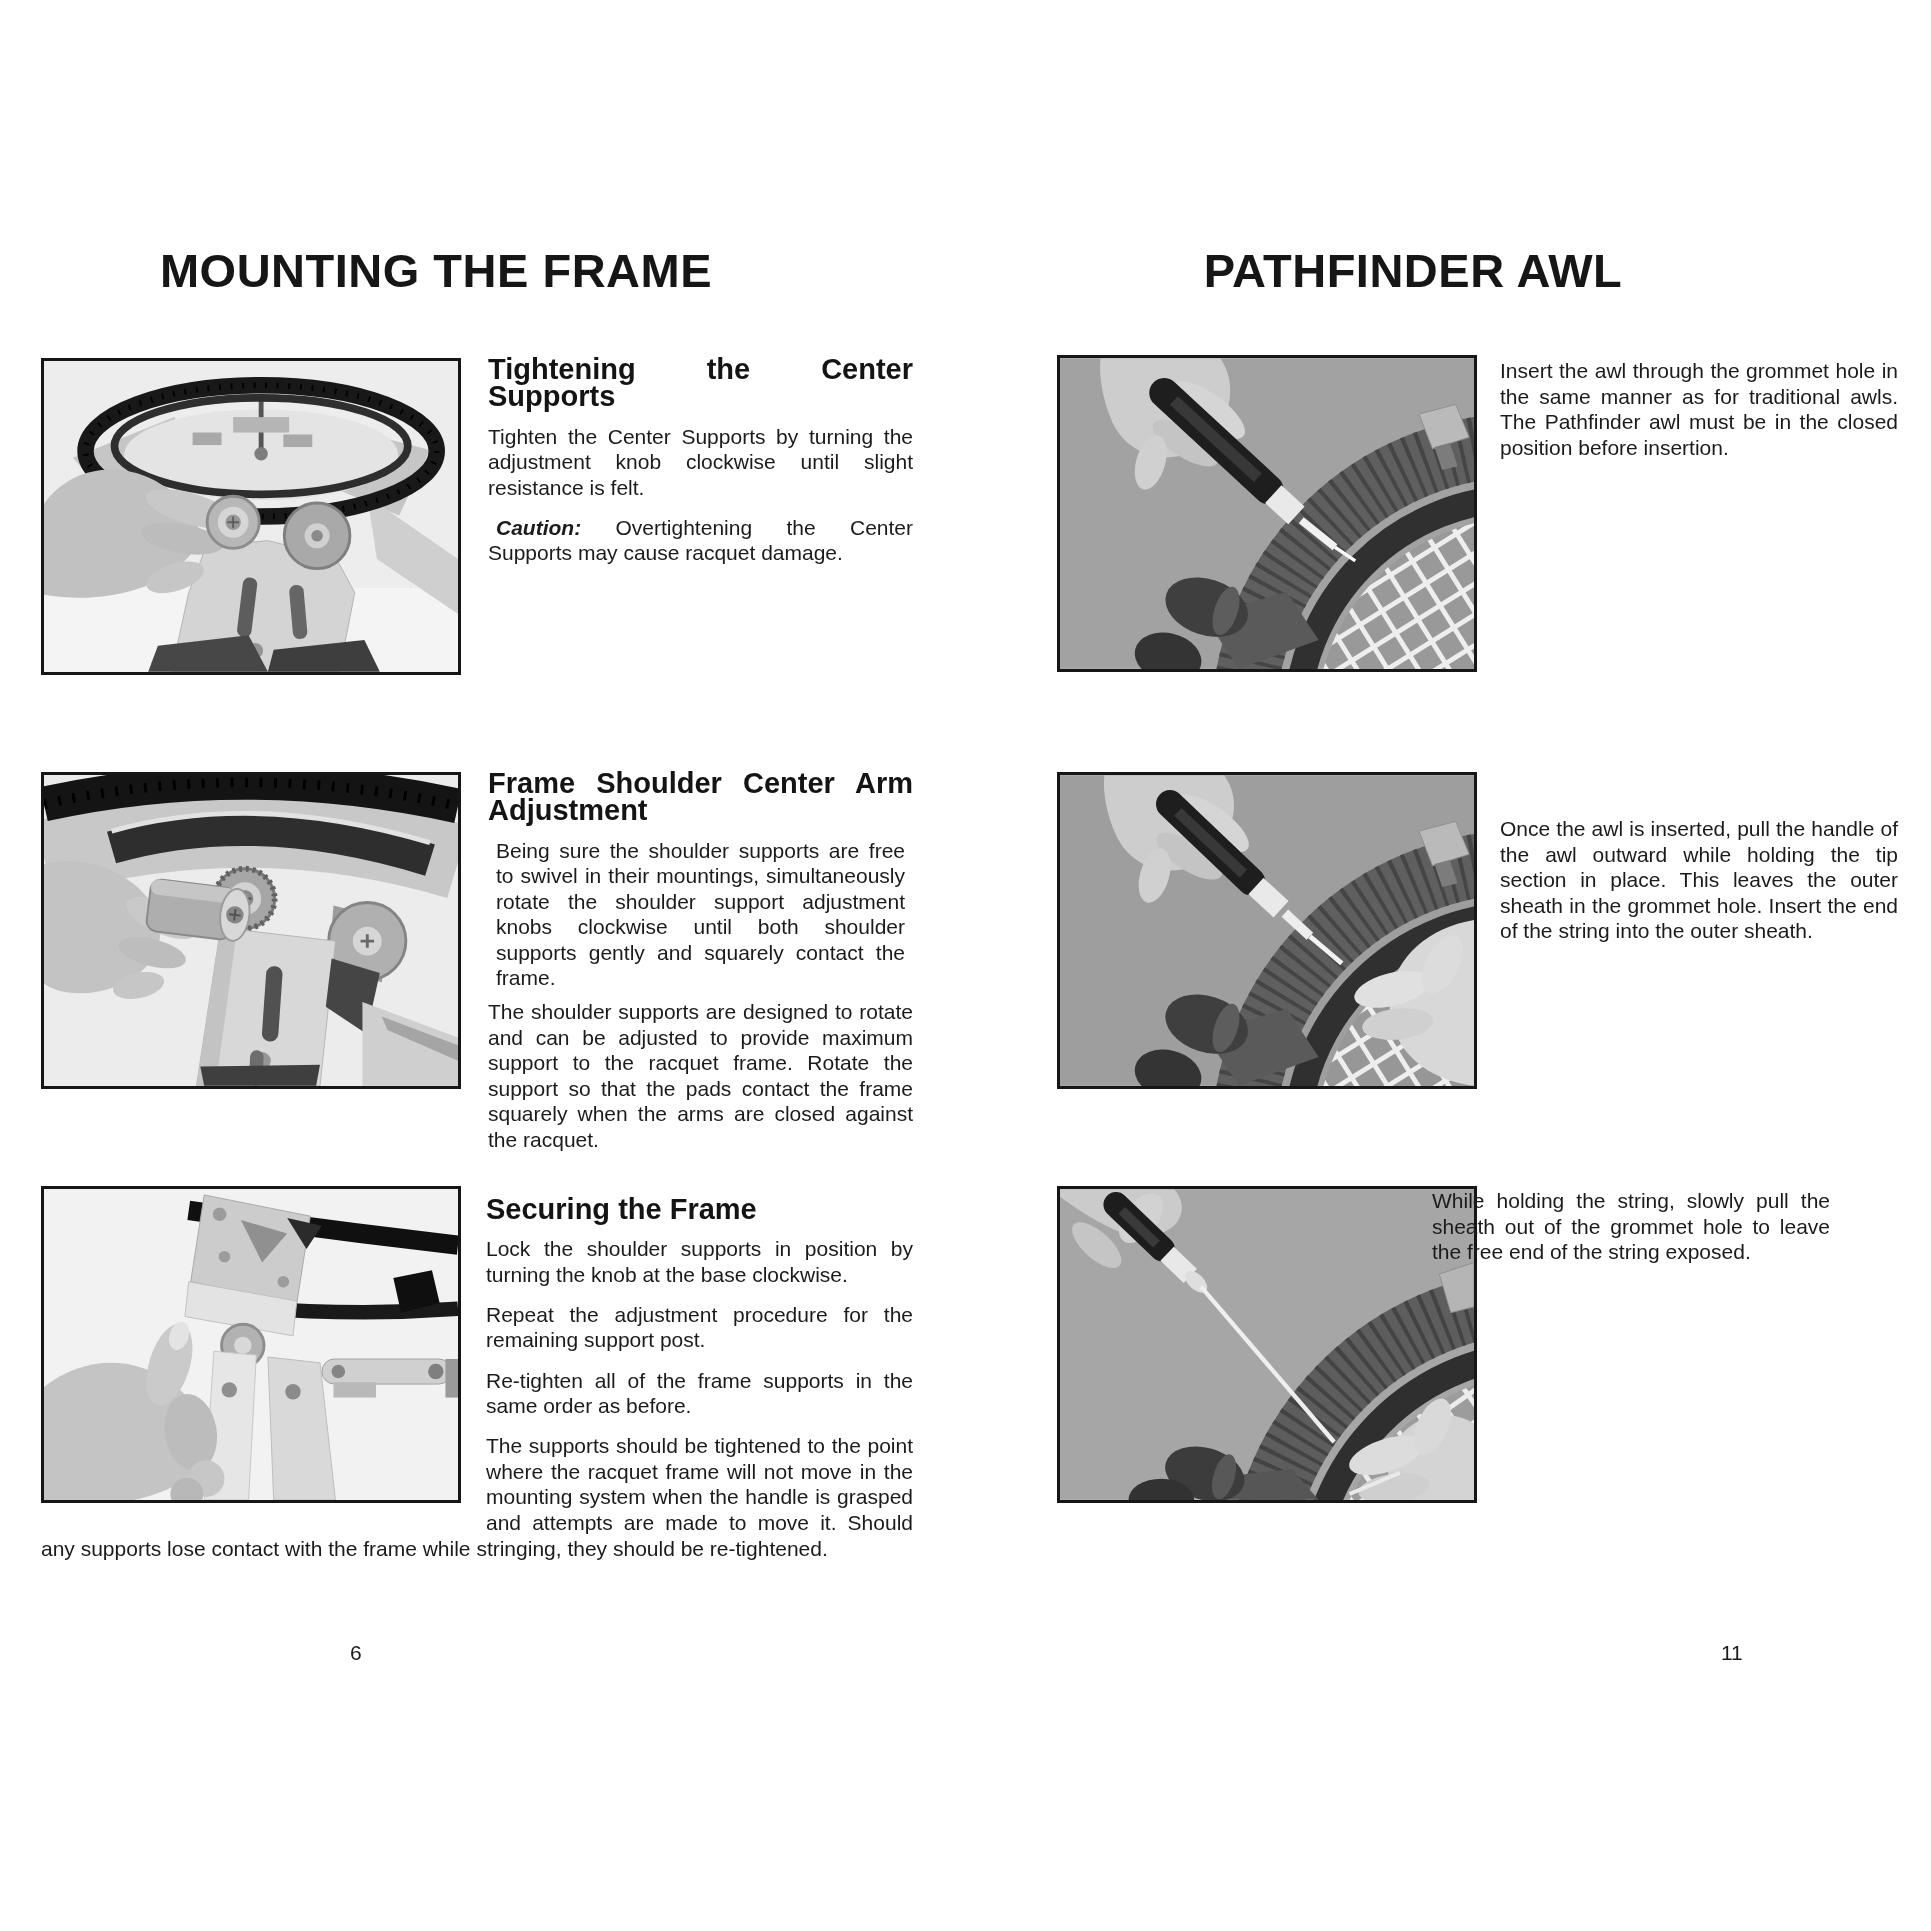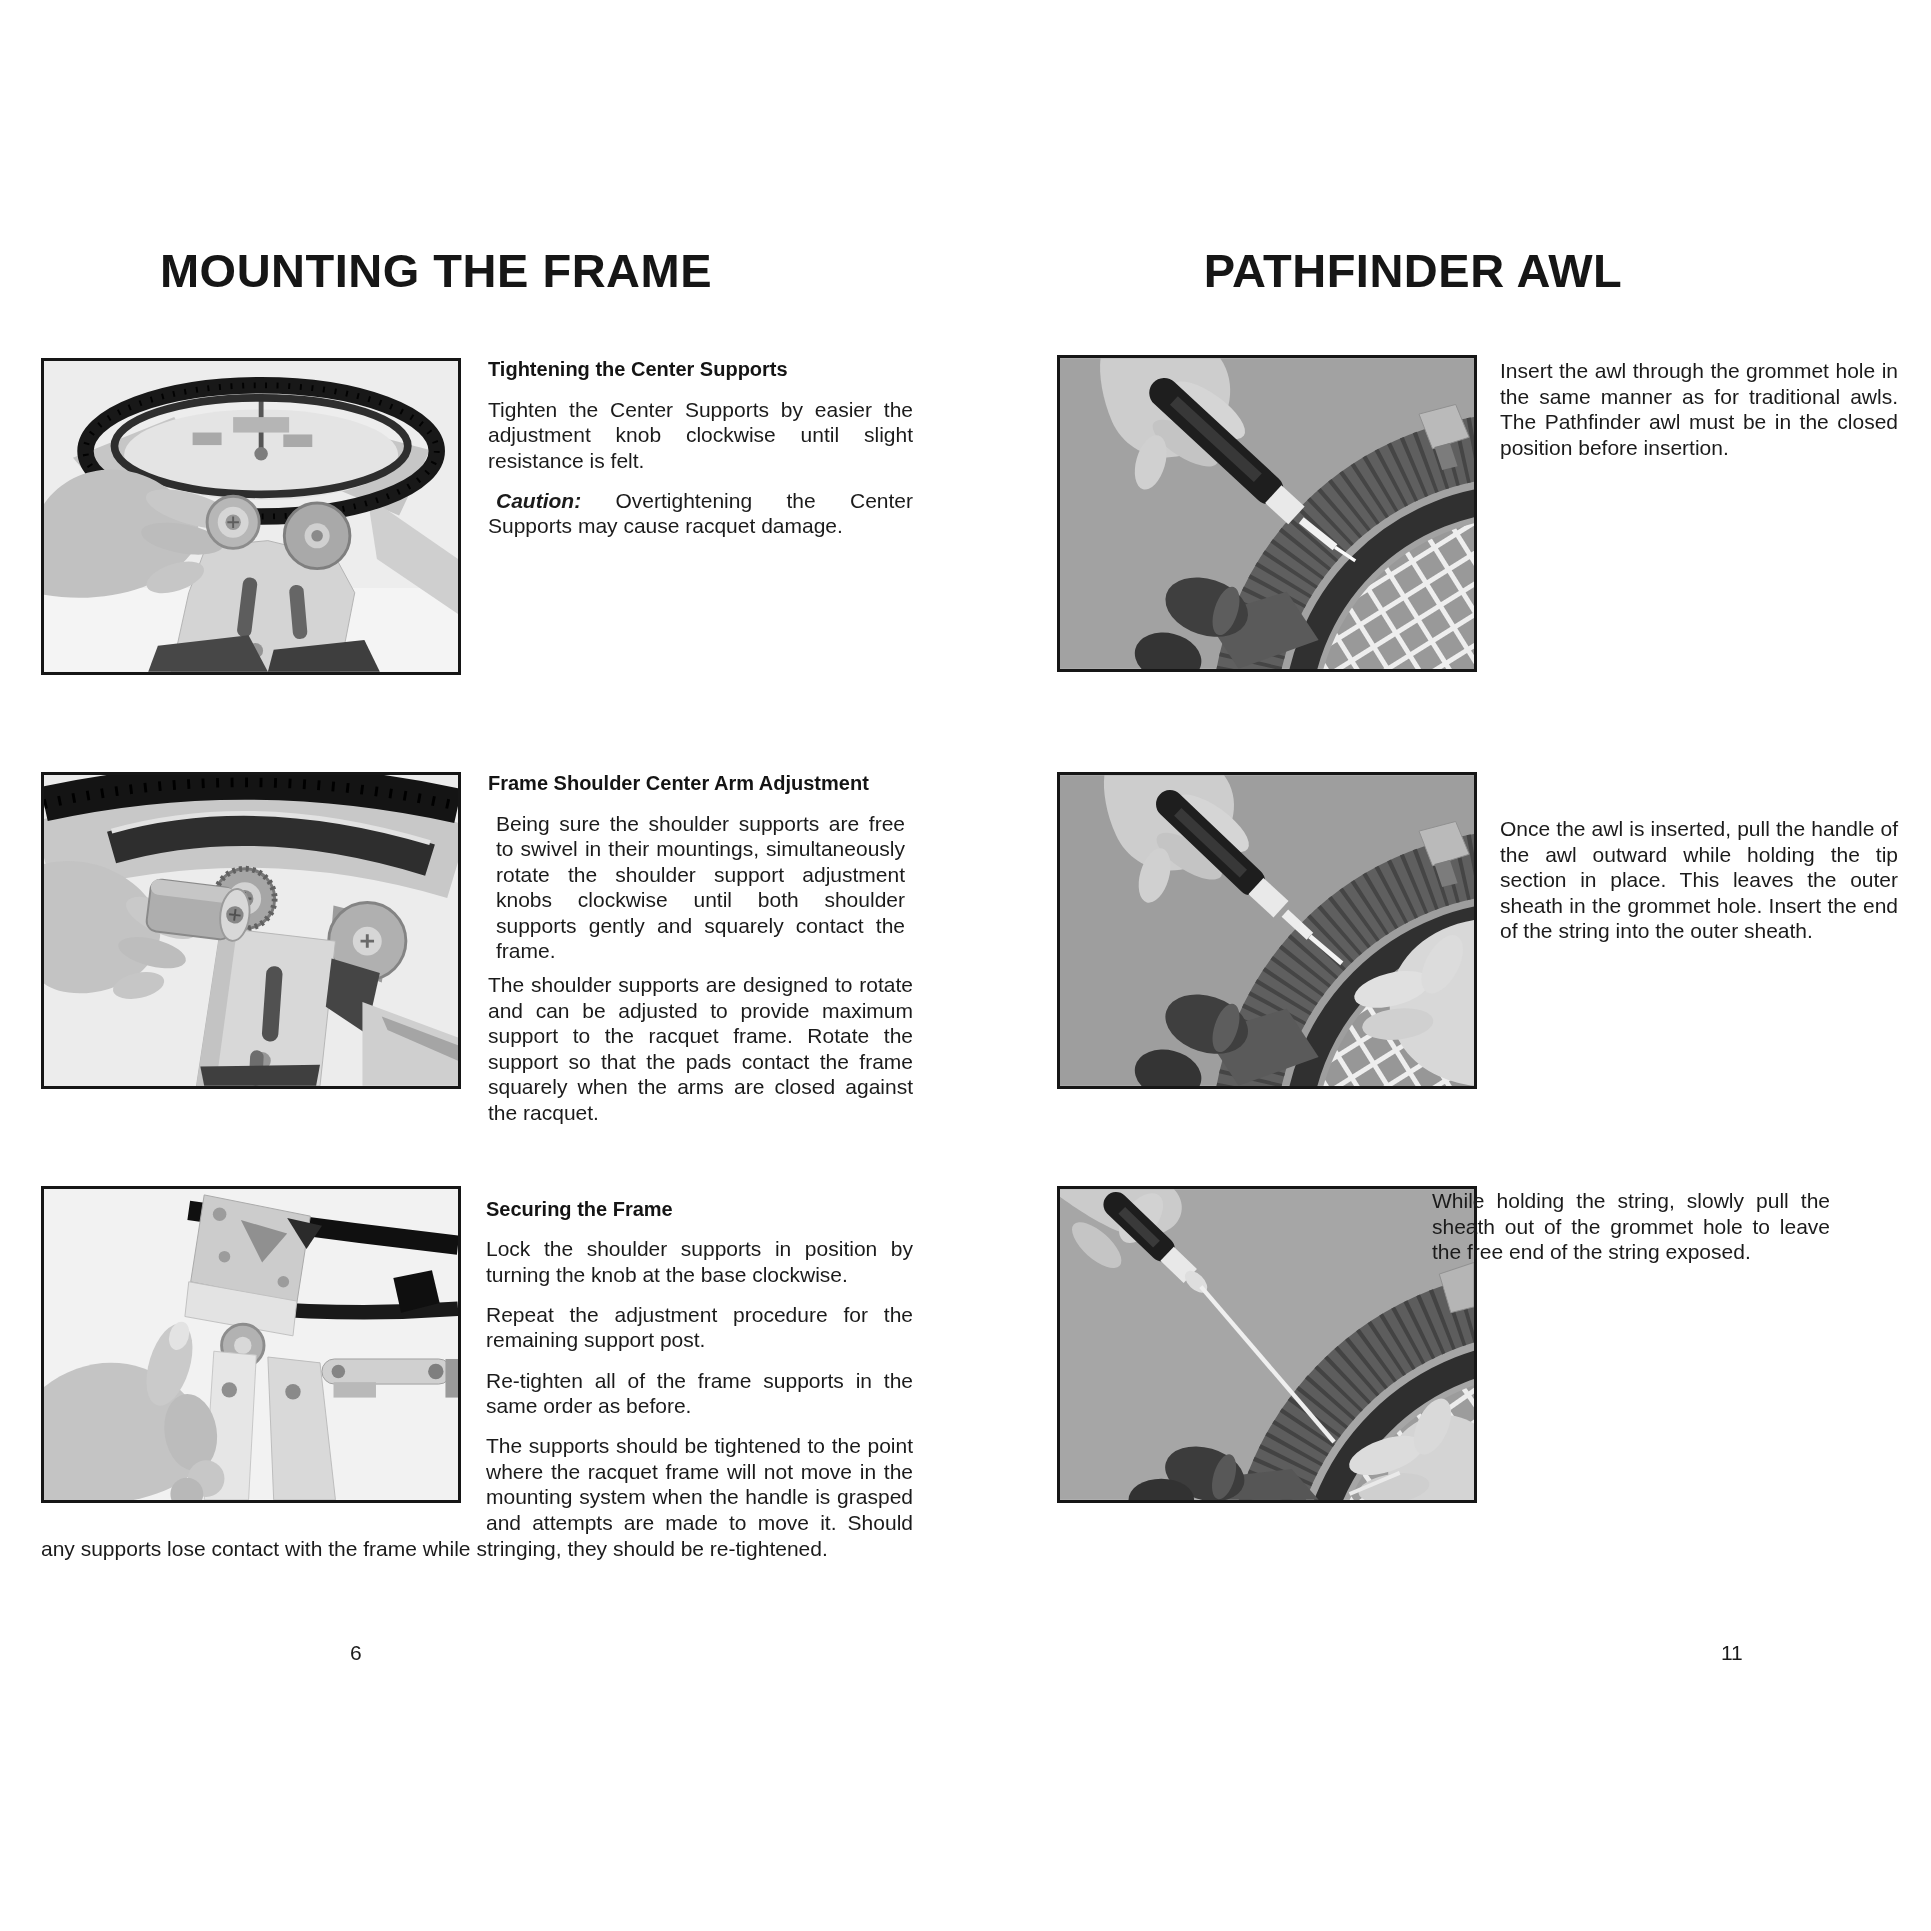--- a/index.html
+++ b/index.html
@@ -21,21 +21,21 @@
   .photo svg{display:block;}
   .photo-f{
     float:left;width:414px;height:311px;border:3.9px solid #161616;
     background:#f2f2f2;margin:0 25px 9.7px 0;overflow:hidden;
   }
   .txt{
     position:absolute;font-size:21px;line-height:25.6px;text-align:justify;color:#1b1b1b;
   }
   .txt p, .wrapblock p{margin:0 0 14.5px 0;}
   .txt p.tight{margin:8px;}
-  .txt h3, .wrapblock h3{font-size:20px;line-height:27px;margin:0 0 13.5px 0;color:#141414;}
+  .txt h3, .wrapblock h3{font-size:29px;line-height:27px;margin:0 0 13.5px 0;color:#141414;}
   .wrapblock{
     position:absolute;left:41px;top:1186px;width:872px;
     font-size:21px;line-height:25.6px;text-align:justify;color:#1b1b1b;
   }
   .wrapblock h3{margin-top:9.7px;}
   .caution-label{font-weight:bold;font-style:italic;margin-left:8px;}
   .italic{font-style:italic;}
   .pagenum{position:absolute;font-size:21px;color:#1b1b1b;}
 </style>
 </head>
@@ -76,21 +76,21 @@
       <circle cx="196" cy="167" r="8" fill="#989898"></circle>
       <path d="M190,167 h12 M196,161 v12" stroke="#5e5e5e" stroke-width="2"></path>
       <circle cx="283" cy="181" r="34" fill="#a9a9a9" stroke="#7f7f7f" stroke-width="3"></circle>
       <circle cx="283" cy="181" r="13" fill="#d0d0d0"></circle>
       <circle cx="283" cy="181" r="6" fill="#8a8a8a"></circle>
     </svg>
   </div>
 
   <div class="txt" style="left:488px;top:356px;width:425px;">
     <h3>Tightening the Center Supports</h3>
-    <p>Tighten the Center Supports by easier the adjustment knob clockwise until slight resistance is felt.</p>
+    <p>Tighten the Center Supports by turning the adjustment knob clockwise until slight resistance is felt.</p>
     <p><span class="caution-label">Caution:</span><span> Overtightening the Center Supports may cause racquet damage.</span></p>
   </div>
 
   <div class="photo" style="left:41px;top:772px;">
     <svg viewBox="0 0 429 322" width="414" height="311">
       <rect width="429" height="322" fill="#ececec"></rect>
       <path d="M0,86 Q215,26 429,90" fill="none" stroke="#c8c8c8" stroke-width="78"></path>
       <path d="M0,30 Q210,-16 429,32" fill="none" stroke="#141414" stroke-width="36"></path>
       <path d="M0,30 Q210,-16 429,32" fill="none" stroke="#000000" stroke-width="10" stroke-dasharray="3 12"></path>
       <path d="M70,75 Q220,32 400,88" fill="none" stroke="#2e2e2e" stroke-width="34"></path>

